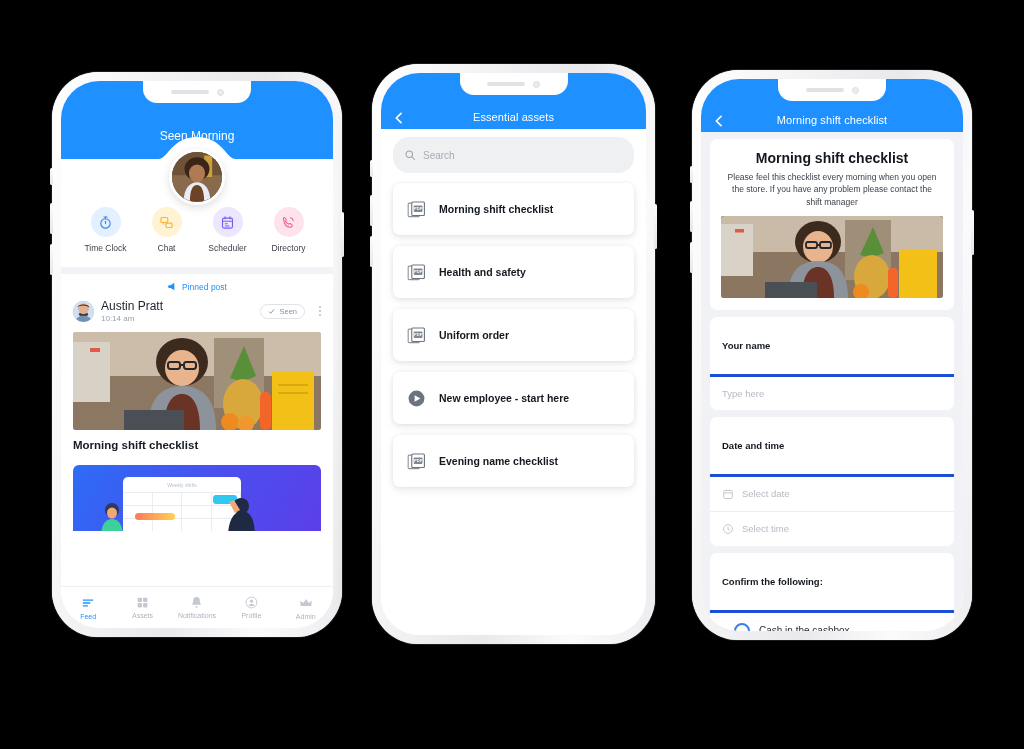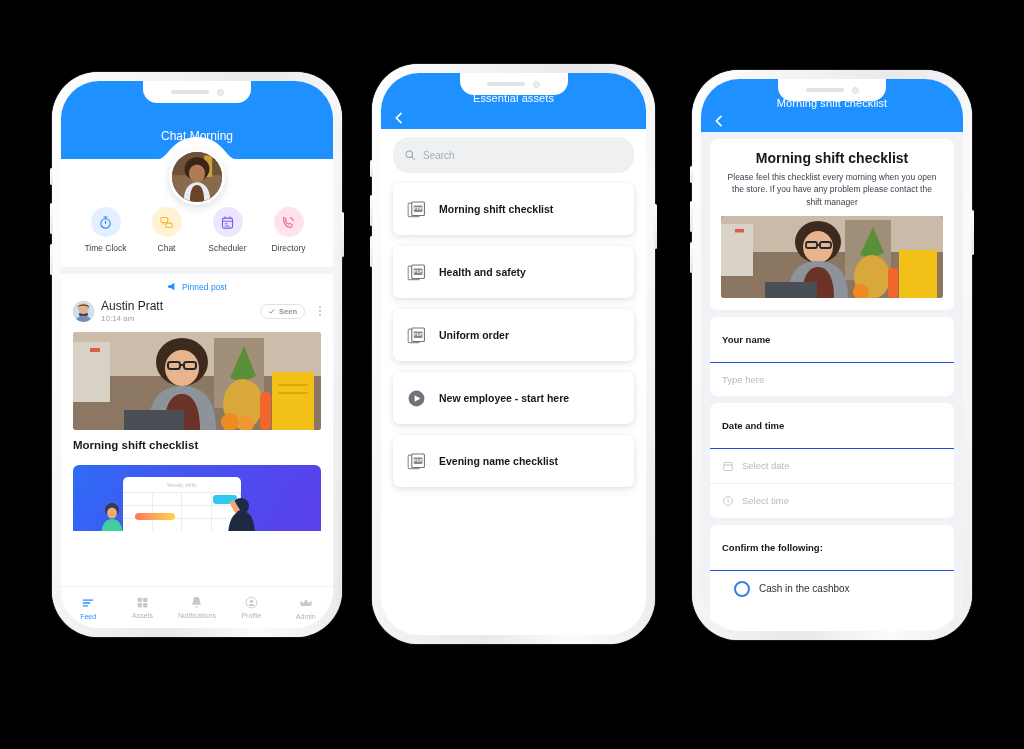--- a/index.html
+++ b/index.html
@@ -62,21 +62,21 @@
     display: flex; align-items: center; justify-content: center; gap: 8px;
   }
   .speaker { width: 38px; height: 4px; border-radius: 3px; background: #e2e2e6; }
   .cam { width: 7px; height: 7px; border-radius: 50%; background: #ececed; border: 1px solid #dddde2; }
 
   
   .hdr {
     position: relative;
     background: #1e90ff;
     width: 100%;
-    display: flex; align-items: center;
+    display: flex; align-items: flex-end;
     z-index: 5;
   }
   .hdr-title {
     width: 100%;
     text-align: center;
     color: #ffffff;
     font-size: 11px;
     letter-spacing: .1px;
     padding-bottom: 6px;
   }
@@ -140,21 +140,21 @@
   .avatar-sm {
     width: 21px; height: 21px; border-radius: 50%;
     overflow: hidden; flex: 0 0 21px; background: #c9a08a;
   }
   .post-meta { flex: 1; }
   .post-name { font-size: 12px; font-weight: normal; color: #1c222b; }
   .post-time { font-size: 8px; color: #9aa1ab; margin-top: 1px; }
   .seen-badge {
     border: 1px solid #dfe2e7; border-radius: 10px;
     padding: 2px 7px; font-size: 7.5px; color: #8b929c;
-    display: flex; align-items: center; gap: 4px; font-weight: bold;
+    display: flex; align-items: center; gap: 4px;
   }
   .kebab { display: flex; flex-direction: column; gap: 2px; margin-left: 7px; }
   .kebab i { width: 2px; height: 2px; border-radius: 50%; background: #b7bdc6; display: block; }
 
   .post-img { margin: 0 12px; height: 98px; border-radius: 3px; overflow: hidden; }
   .post-title { padding: 9px 12px 11px; font-size: 11.5px; font-weight: bold; color: #161c24; }
 
   .card-illus {
     margin: 3px 12px 0; height: 66px; border-radius: 6px 6px 0 0;
     background: linear-gradient(120deg,#2d6cf5 0%,#4b4ef0 55%,#5b3fe8 100%);
@@ -204,21 +204,21 @@
   
   #p3 { left: 692px; top: 70px; width: 280px; height: 570px; }
   .p3-body { background: #f0f2f5; height: 100%; position: relative; }
   .p3-scroll { padding: 7px 9px 0; }
   .doc-card { background: #fff; border-radius: 7px; padding: 11px 11px 12px; }
   .doc-title { text-align: center; font-size: 14px; font-weight: bold; color: #13181f; }
   .doc-desc { text-align: center; font-size: 8.5px; color: #3c434c; line-height: 1.45; margin-top: 5px; padding: 0 4px; }
   .doc-img { margin-top: 8px; height: 82px; border-radius: 3px; overflow: hidden; }
 
   .form-card { background: #fff; border-radius: 7px; margin-top: 7px; overflow: hidden; }
-  .form-head { font-size: 9.5px; font-weight: bold; color: #13181f; padding: 17px 12px; border-bottom: 1px solid #1d4ed8; }
+  .form-head { font-size: 9.5px; font-weight: bold; color: #13181f; padding: 23px 12px; border-bottom: 3px solid #1d4ed8; }
   .form-row { font-size: 9.5px; color: #b5bac2; padding: 11px 12px; display: flex; align-items: center; gap: 8px; border-bottom: 1px solid #eceef1; }
   .form-row:last-child { border-bottom: none; }
   .chk-row { display: flex; align-items: center; gap: 9px; padding: 10px 24px; }
   .chk-circ { width: 16px; height: 16px; border-radius: 50%; border: 2px solid #3a7fe8; flex: 0 0 16px; }
   .chk-lbl { font-size: 10px; color: #2b313a; }
 
   
   .ph-photo { position: relative; width: 100%; height: 100%; overflow: hidden; }
 </style>
 </head>
@@ -238,21 +238,21 @@
           <div class="speaker"></div>
           <div class="cam"></div>
         </div>
 
         <div class="p1-hero">
           <div class="p1-hero-blue"></div>
           <svg class="hero-dip" viewBox="0 0 290 30" preserveAspectRatio="none">
             <path d="M0,0 L0,24 L104,24 C114,24 118,2 145,2 C172,2 176,24 186,24 L290,24 L290,0 Z" fill="#1e90ff"></path>
             <path d="M0,24 L104,24 C114,24 118,2 145,2 C172,2 176,24 186,24 L290,24 L290,30 L0,30 Z" fill="#ffffff"></path>
           </svg>
-          <div class="p1-greet">Chat Morning</div>
+          <div class="p1-greet">Seen Morning</div>
           <div class="avatar-big">
             <svg class="ph-photo" viewBox="0 0 56 56" preserveAspectRatio="xMidYMid slice">
               <rect width="56" height="56" fill="#8a6a4d"></rect>
               <rect x="0" y="0" width="56" height="26" fill="#6e5238"></rect>
               <rect x="36" y="4" width="9" height="24" fill="#c9a13f"></rect>
               <ellipse cx="28" cy="19" rx="14" ry="13" fill="#3a2517"></ellipse>
               <ellipse cx="28" cy="24" rx="9" ry="10" fill="#b07b52"></ellipse>
               <path d="M13,56 C13,41 20,34 28,34 C36,34 43,41 43,56 Z" fill="#e8ecf2"></path>
               <path d="M20,56 C20,43 23,37 28,37 C33,37 36,43 36,56 Z" fill="#6d4327"></path>
             </svg>

